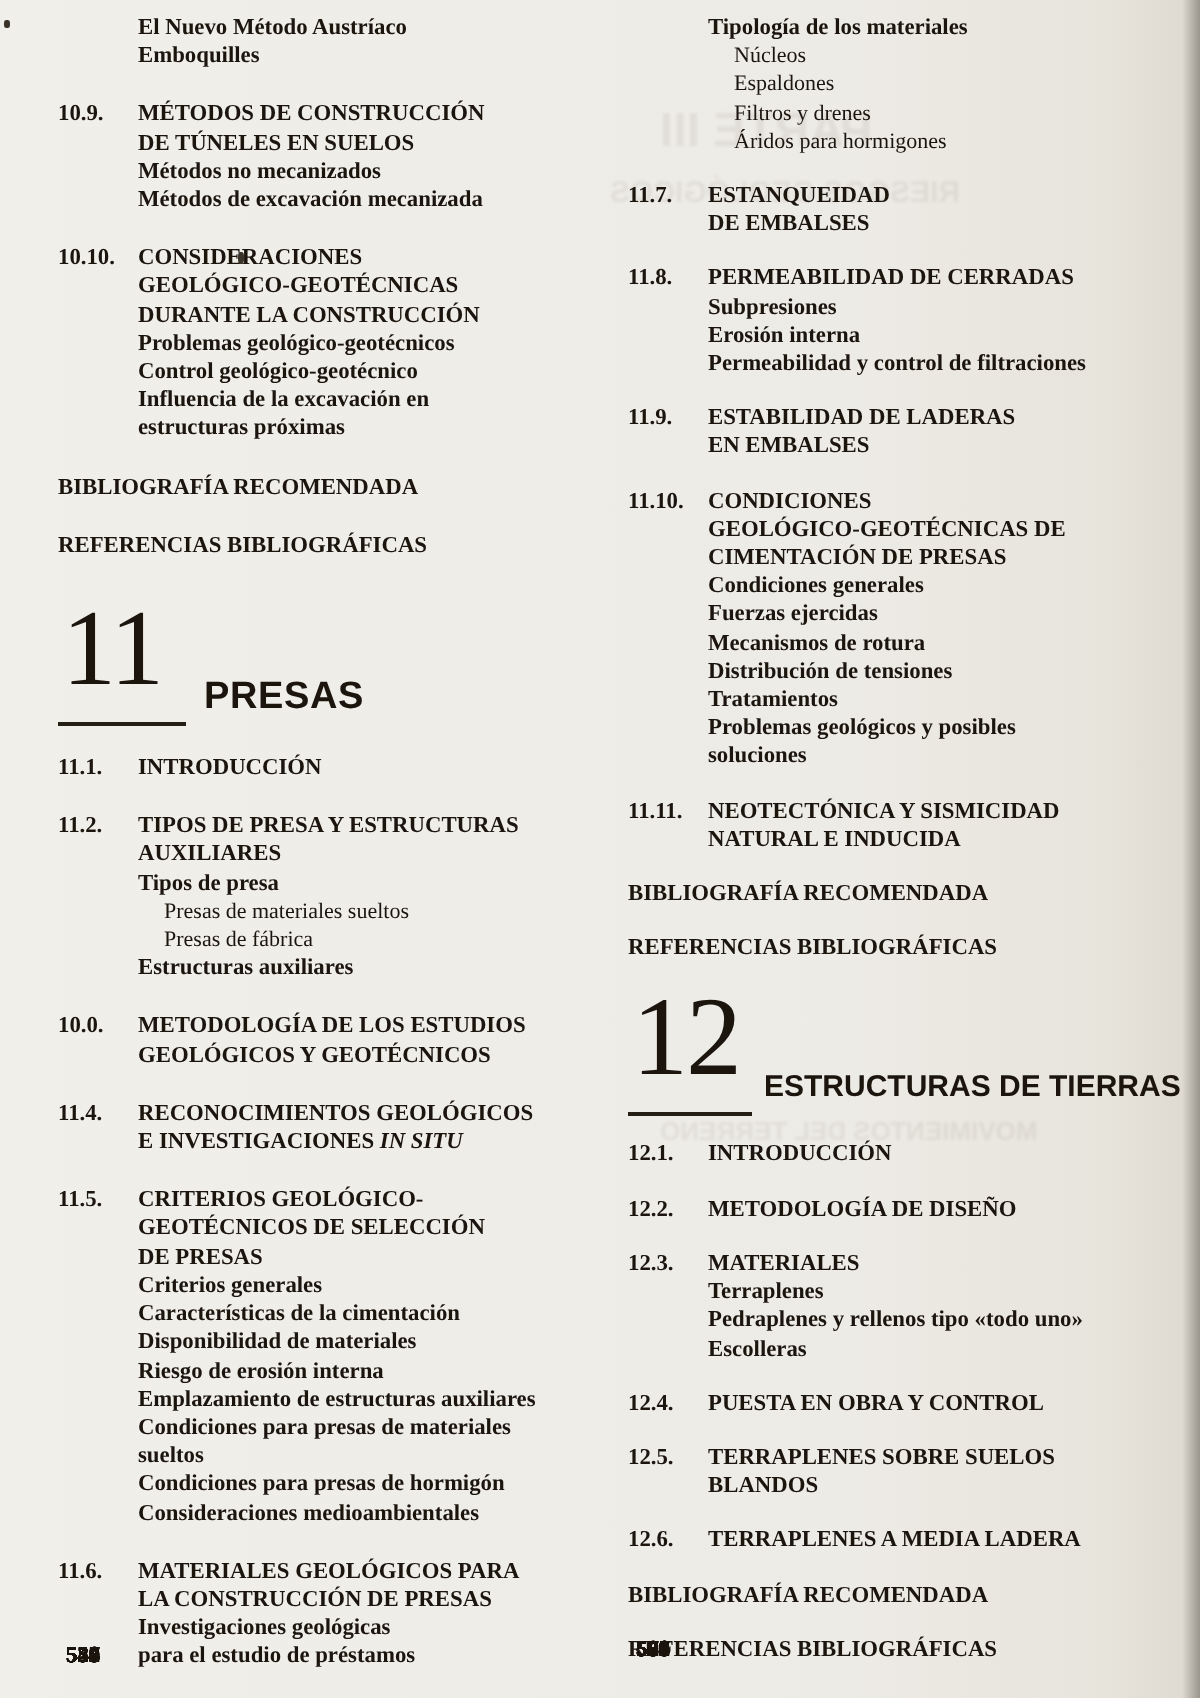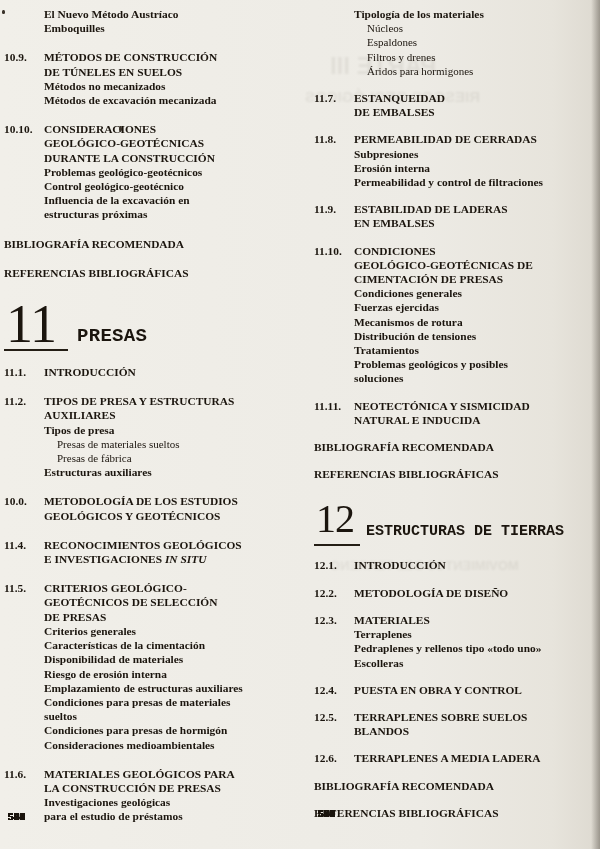--- a/index.html
+++ b/index.html
@@ -4,46 +4,46 @@
 <style>
   html,body{margin:0;padding:0}
   body{
     width:600px;height:849px;overflow:hidden;position:relative;
     background:linear-gradient(90deg,#f1efe9 0%,#edebe5 70%,#e7e4dc 92%,#ddd9d0 100%);
     font-family:"Liberation Serif","DejaVu Serif",serif;
     color:#1b150e;
   }
   .page{position:absolute;inset:0}
   .col{position:absolute;top:7px}
-  #col-left{left:4px;width:289px}
+  #col-left{left:29px;width:289px}
   #col-right{left:314px;width:276px}
 
   .row{display:flex;align-items:flex-start;font-size:11.4px;line-height:14.2px;font-weight:700}
   #col-left  .row.gap{margin-top:15px}
   #col-right .row.gap{margin-top:13px}
   .row .num{flex:0 0 40px}
   .row .title{flex:1 1 auto;white-space:pre-line;padding-right:4px}
   .row .page{flex:0 0 auto;align-self:flex-end;margin-left:4px}
   .row.sub .title{padding-left:40px}
   .row.sub2{font-weight:400;font-size:11px}
   .row.sub2 .title{padding-left:53px}
   .row .title em{}
 
-  .chapter{display:flex;align-items:flex-end}
+  .chapter{display:flex;}
   #col-left  .chapter{margin:22px 0 14px 0}
   #col-right .chapter{margin:16px 0 12px 0}
   .chapter-num{
     font-size:54px;line-height:44px;font-weight:400;letter-spacing:-1px;
     border-bottom:2.5px solid #241e15;padding:0 12px 3px 2px;
   }
-  #col-right .chapter-num{font-size:40px;padding-right:6px}
+  #col-right .chapter-num{font-size:56px;padding-right:6px}
   .chapter-title{
-    font-family:Liberation Mono, monospace;font-weight:700;
+    font-family:Liberation Sans, sans-serif;font-weight:700;
     font-size:19px;line-height:19px;margin-left:9px;padding-bottom:5px;
-    letter-spacing:.3px;white-space:nowrap;
+    letter-spacing:.3px;white-space:nowrap;margin-top:37px;
   }
   #col-right .chapter-title{font-size:15px;margin-left:6px;letter-spacing:0}
 
   .bleed{
     position:absolute;transform:scaleX(-1);color:#4a4336;opacity:.08;
     font-family:"Liberation Sans","DejaVu Sans",sans-serif;font-weight:700;
     filter:blur(.8px);white-space:nowrap;pointer-events:none;
   }
   #bleed-1{top:52px;left:330px;font-size:24px}
   #bleed-2{top:88px;left:305px;font-size:15px}

